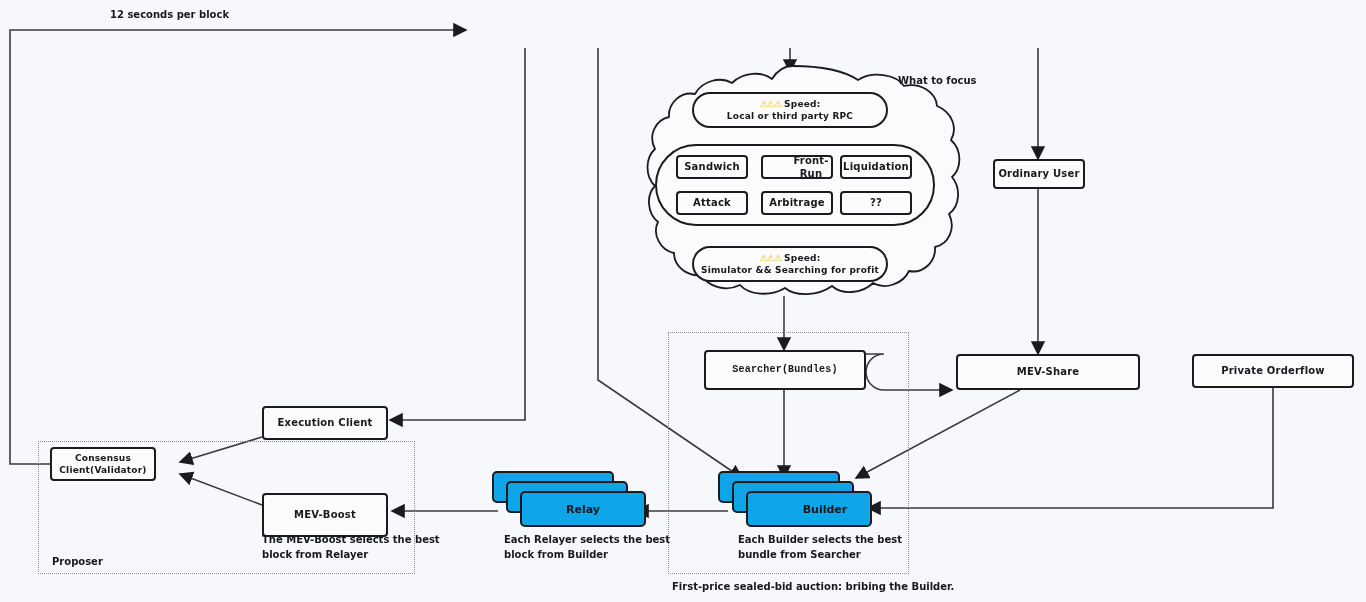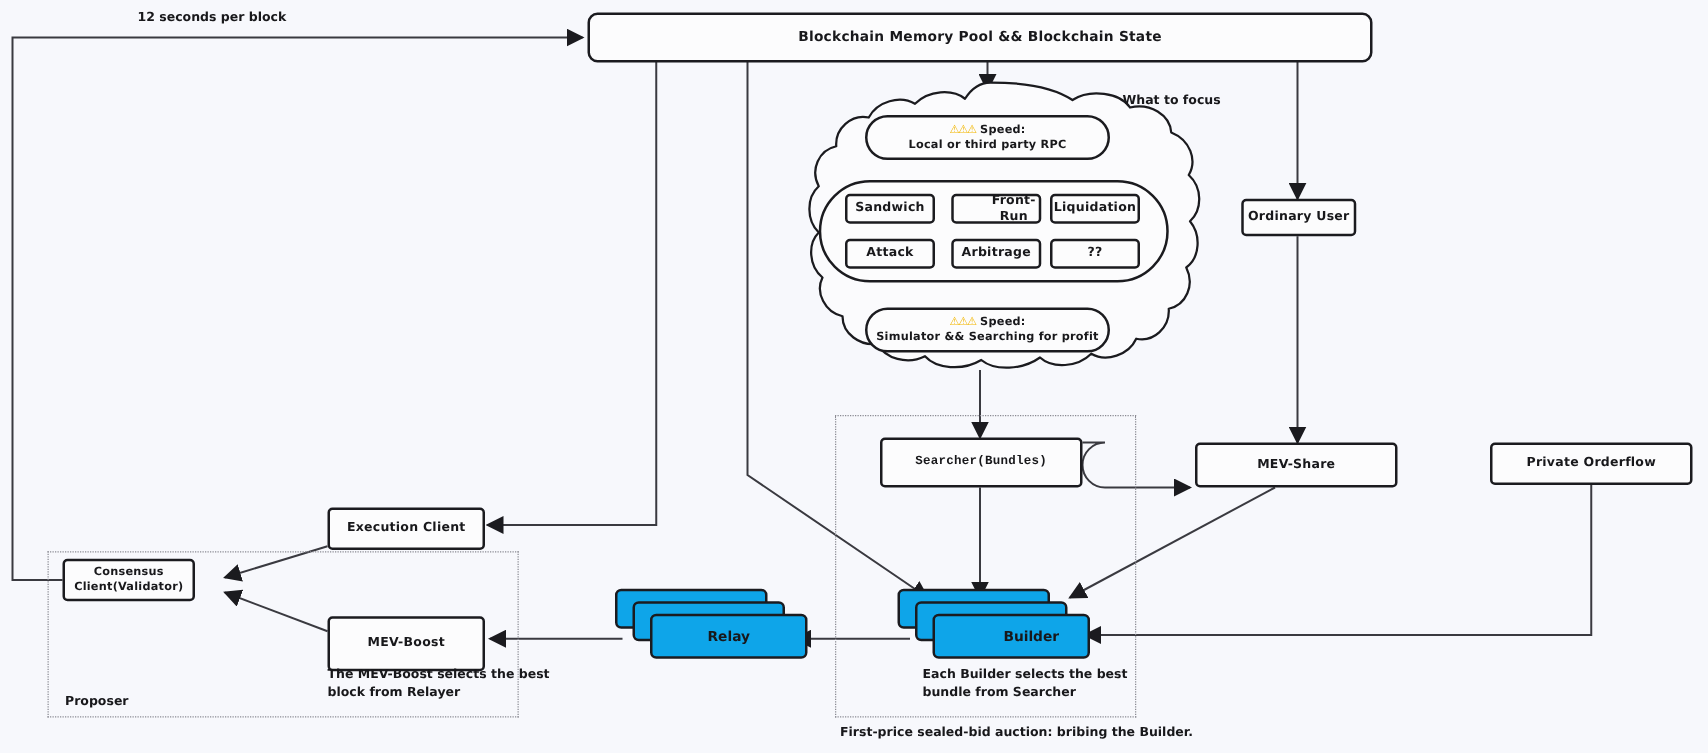--- a/index.html
+++ b/index.html
@@ -124,21 +124,20 @@
   <div class="freetext" style="left:110px;top:9px;">12 seconds per block</div>
 
   <div class="freetext" style="left:898px;top:75px;">What to focus</div>
 
   <div class="dotbox" style="left:38px;top:441px;width:377px;height:133px;"></div>
   <div class="freetext" style="left:52px;top:556px;">Proposer</div>
 
   <div class="dotbox" style="left:668px;top:332px;width:241px;height:242px;"></div>
   <div class="caption" style="left:672px;top:580px;width:300px;">First-price sealed-bid auction: bribing the Builder.</div>
 
-  <div class="node r8 t11" style="left:470px;top:10px;width:628px;height:40px;">Blockchain Memory Pool &amp;&amp; Blockchain State</div>
 
   <div class="cloudwrap" style="left:620px;top:62px;width:345px;height:240px;">
     <svg width="345" height="240" viewBox="0 0 345 240">
       <path d="M172.5,4
                C205,4 226,10 238,18
                C252,9 276,12 284,24
                C300,20 316,30 317,44
                C332,50 338,66 331,78
                C342,88 342,106 332,115
                C341,126 340,144 329,152
@@ -179,40 +178,42 @@
 
   <div class="node pill t9" style="left:692px;top:246px;width:196px;height:36px;flex-direction:column;">
     <div>
       <span class="warn">⚠⚠⚠</span><span> Speed:</span>
     </div>
     <div class="speed-line2">Simulator &amp;&amp; Searching for profit</div>
   </div>
 
   <div class="node r4 t10" style="left:993px;top:159px;width:92px;height:30px;">Ordinary User</div>
 
-  <div class="node r4 t10" style="left:956px;top:354px;width:162px;height:36px;">MEV-Share</div>
+  <div class="node r4 t10" style="left:956px;top:354px;width:184px;height:36px;">MEV-Share</div>
 
   <div class="node r4 t10" style="left:1192px;top:354px;width:162px;height:34px;">Private Orderflow</div>
 
   <div class="node r4 t10" style="left:704px;top:350px;width:162px;height:40px;font-family:Liberation Mono, monospace;">Searcher(Bundles)</div>
 
   <div class="node r4 t10" style="left:262px;top:406px;width:126px;height:34px;">Execution Client</div>
 
   <div class="node r4 t9" style="left:50px;top:447px;width:106px;height:34px;">Consensus Client(Validator)</div>
 
   <div class="node r4 t10" style="left:262px;top:493px;width:126px;height:44px;">MEV-Boost</div>
 
   <div class="caption" style="left:262px;top:533px;width:180px;">The MEV-Boost selects the best
 block from Relayer</div>
 
   <div class="stack" style="left:492px;top:471px;width:150px;height:62px;">
     <div class="layer l1" style="width:122px;height:32px;"></div>
     <div class="layer l2" style="width:122px;height:32px;"></div>
     <div class="layer l3" style="width:126px;height:36px;">Relay</div>
   </div>
+  <div class="caption" style="left:504px;top:533px;width:190px;">Each Relayer selects the best
+block from Builder</div>
 
   <div class="stack" style="left:718px;top:471px;width:150px;height:62px;">
     <div class="layer l1" style="width:122px;height:32px;"></div>
     <div class="layer l2" style="width:122px;height:32px;"></div>
     <div class="layer l3" style="width:126px;height:36px;padding-left:32px;">Builder</div>
   </div>
   <div class="caption" style="left:738px;top:533px;width:190px;">Each Builder selects the best
 bundle from Searcher</div>
 
 </div>

